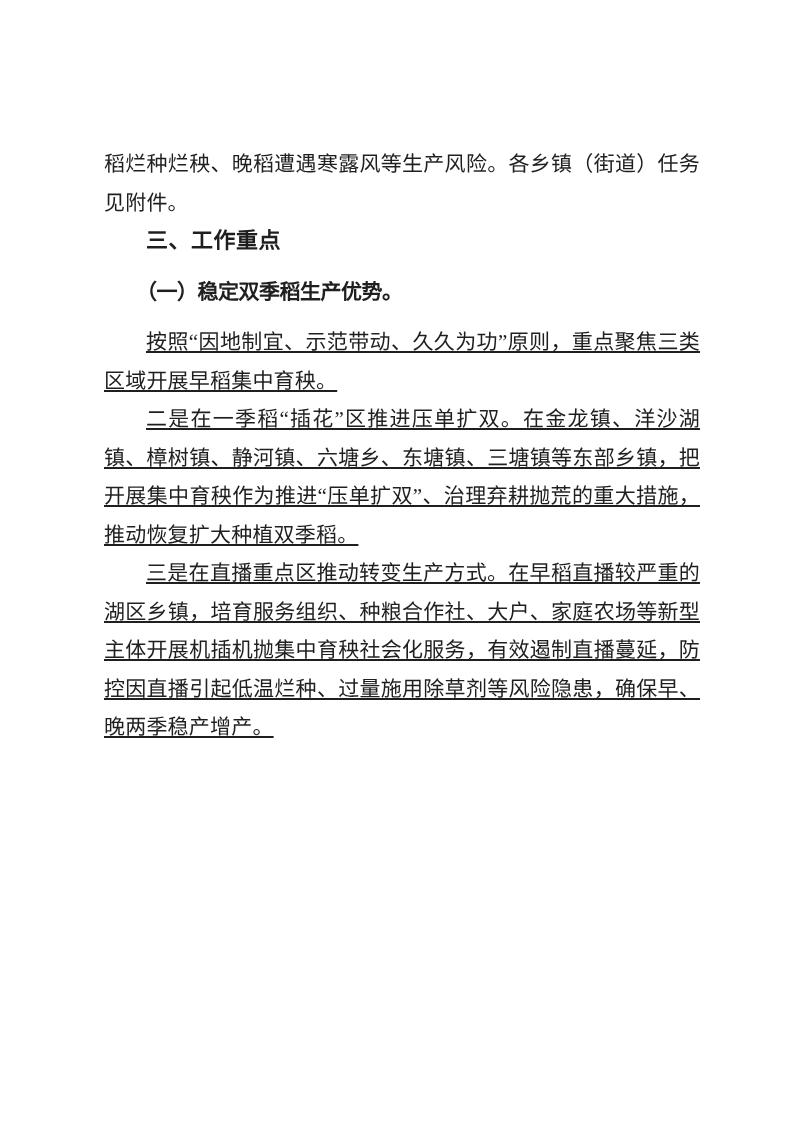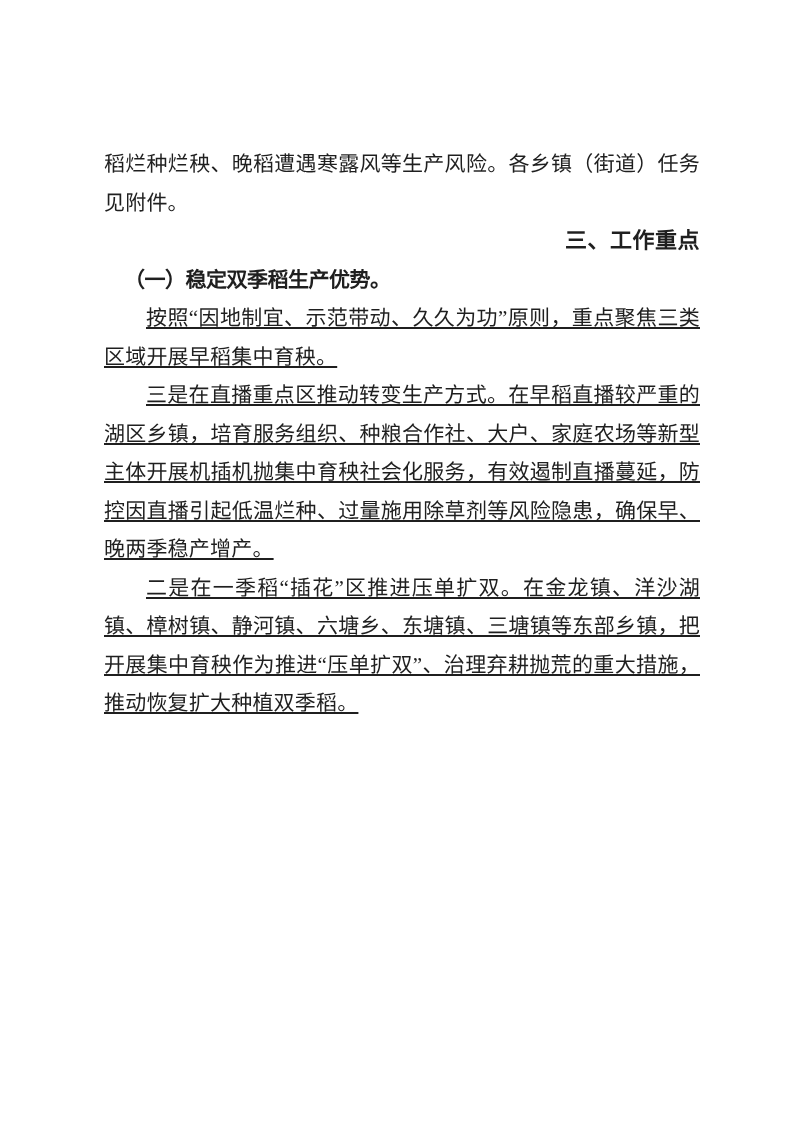--- a/index.html
+++ b/index.html
@@ -38,39 +38,39 @@
   }
   .heading1 {
     margin: 0;
     font-family: "Liberation Sans", sans-serif;
     font-size: 22px;
     line-height: 38.5px;
     font-weight: 700;
     letter-spacing: 0.5px;
     color: var(--text-color, #1f1f1f);
     text-indent: 42px;
-    text-align: right;
+    text-align: left;
   }
   .heading2 {
-    margin: 0;
+    margin: 12px;
     font-family: "Liberation Serif", serif;
     font-size: 21px;
     line-height: 38.5px;
     font-weight: 700;
     letter-spacing: -0.5px;
     color: var(--text-color, #1f1f1f);
     text-indent: 20px;
     text-align: left;
   }
 </style>
 </head>
 <body>
 
 <div class="page">
   <div class="content">
     <p class="para">稻烂种烂秧、晚稻遭遇寒露风等生产风险。各乡镇（街道）任务见附件。</p>
     <h2 class="heading1">三、工作重点</h2>
     <h3 class="heading2">（一）稳定双季稻生产优势。</h3>
     <p class="para indent2">按照“因地制宜、示范带动、久久为功”原则，重点聚焦三类区域开展早稻集中育秧。</p>
+    <p class="para indent2">二是在一季稻“插花”区推进压单扩双。在金龙镇、洋沙湖镇、樟树镇、静河镇、六塘乡、东塘镇、三塘镇等东部乡镇，把开展集中育秧作为推进“压单扩双”、治理弃耕抛荒的重大措施，推动恢复扩大种植双季稻。</p>
     <p class="para indent2">三是在直播重点区推动转变生产方式。在早稻直播较严重的湖区乡镇，培育服务组织、种粮合作社、大户、家庭农场等新型主体开展机插机抛集中育秧社会化服务，有效遏制直播蔓延，防控因直播引起低温烂种、过量施用除草剂等风险隐患，确保早、晚两季稳产增产。</p>
-    <p class="para indent2">二是在一季稻“插花”区推进压单扩双。在金龙镇、洋沙湖镇、樟树镇、静河镇、六塘乡、东塘镇、三塘镇等东部乡镇，把开展集中育秧作为推进“压单扩双”、治理弃耕抛荒的重大措施，推动恢复扩大种植双季稻。</p>
   </div>
 </div>
 
 </body></html>

